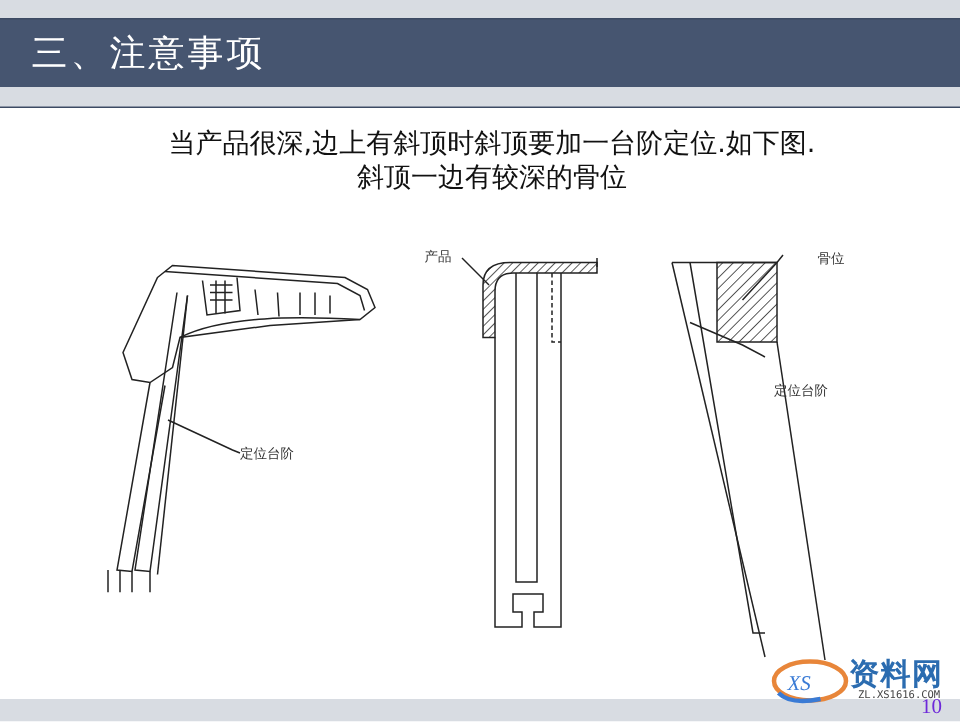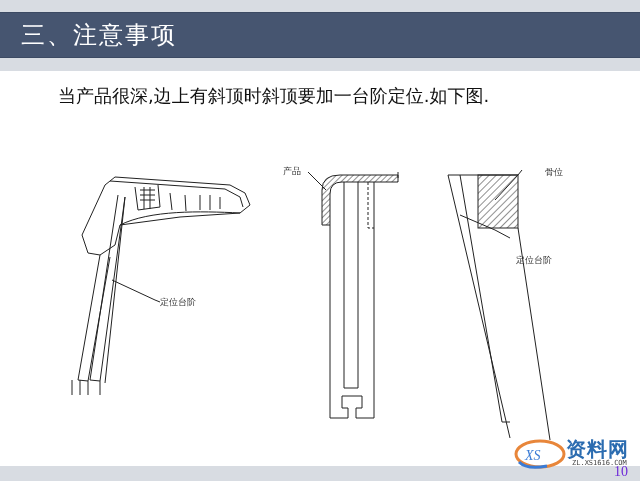--- a/index.html
+++ b/index.html
@@ -1,44 +1,45 @@
 <!DOCTYPE html>
 <html><head>
 <meta charset="utf-8">
 <style>
   html, body { margin:0; padding:0; }
   body { width:640px; height:481px; position:relative; overflow:hidden; background:#ffffff;
          font-family:"DejaVu Sans", "Liberation Sans", sans-serif; }
   .top-strip { position:absolute; left:0; top:0; width:640px; height:12px; background:#d8dce2; }
-  .title-bar { position:absolute; left:0; top:12px; width:640px; height:46px; background:#465570;
+  .title-bar { position:absolute; left:0; top:12px; width:640px; height:60px; background:#465570;
                border-top:1px solid #3c4a63; border-bottom:1px solid #3c4a63; box-sizing:border-box; }
   .title-text { position:absolute; left:21px; top:7px; color:#ffffff; font-family:"DejaVu Serif","Liberation Serif",serif;
                 font-size:24px; letter-spacing:2px; line-height:30px; }
   .under-strip { position:absolute; left:0; top:58px; width:640px; height:13px; background:#d8dce2; }
   .bottom-strip { position:absolute; left:0; top:466px; width:640px; height:15px; background:#d8dce2; }
   .body-text { position:absolute; left:58px; top:84px; width:540px; font-size:18px; line-height:23px; color:#111; }
-  .body-text div { white-space:nowrap; }
+  .body-text div { white-space:nowrap;text-align:center; }
   .fig { position:absolute; }
   .lbl { position:absolute; font-family:Liberation Mono, monospace; font-size:9px; color:#333; white-space:nowrap; }
   .page-num { position:absolute; left:614px; top:464px; font-size:14px; color:#6d28d9; font-family:"Liberation Serif",serif; }
   .wm { position:absolute; left:507px; top:436px; width:130px; height:36px; }
   .wm-cn { position:absolute; left:566px; top:436px; font-size:20px; font-weight:bold; color:#2b6cb0; letter-spacing:1px; }
   .wm-url { position:absolute; left:572px; top:459px; font-size:7px; color:#444; font-family:"DejaVu Sans Mono",monospace; }
 </style>
 </head>
 <body>
 
 <div class="top-strip"></div>
 <div class="title-bar">
   <div class="title-text">三、注意事项</div>
 </div>
 <div class="under-strip"></div>
 
 <div class="body-text">
   <div>当产品很深,边上有斜顶时斜顶要加一台阶定位.如下图.</div>
+  <div>斜顶一边有较深的骨位</div>
 </div>
 
 <svg class="fig" style="left:60px;top:165px" width="220" height="230" viewBox="0 0 220 230" fill="none" stroke="#222" stroke-width="1">
   <path d="M45 20 L55 12 L170 20 L185 28 L190 40 L180 48 L120 52 L60 60 L55 80 L40 90 L28 88 L22 70 Z"></path>
   <path d="M50 16 L165 24 L180 32 L183 42"></path>
   <path d="M75 22 L78 45 L100 42 L98 20"></path>
   <path d="M80 25 L95 25 M80 30 L95 30 M80 35 L95 35 M84 22 L84 44 M90 22 L90 44"></path>
   <path d="M110 28 L112 45 M125 30 L126 46 M140 30 L140 45 M150 30 L150 45 M160 32 L160 44"></path>
   <path d="M60 60 C90 45, 140 46, 180 48"></path>
   <path d="M40 90 L18 215 L28 216 L50 92"></path>

